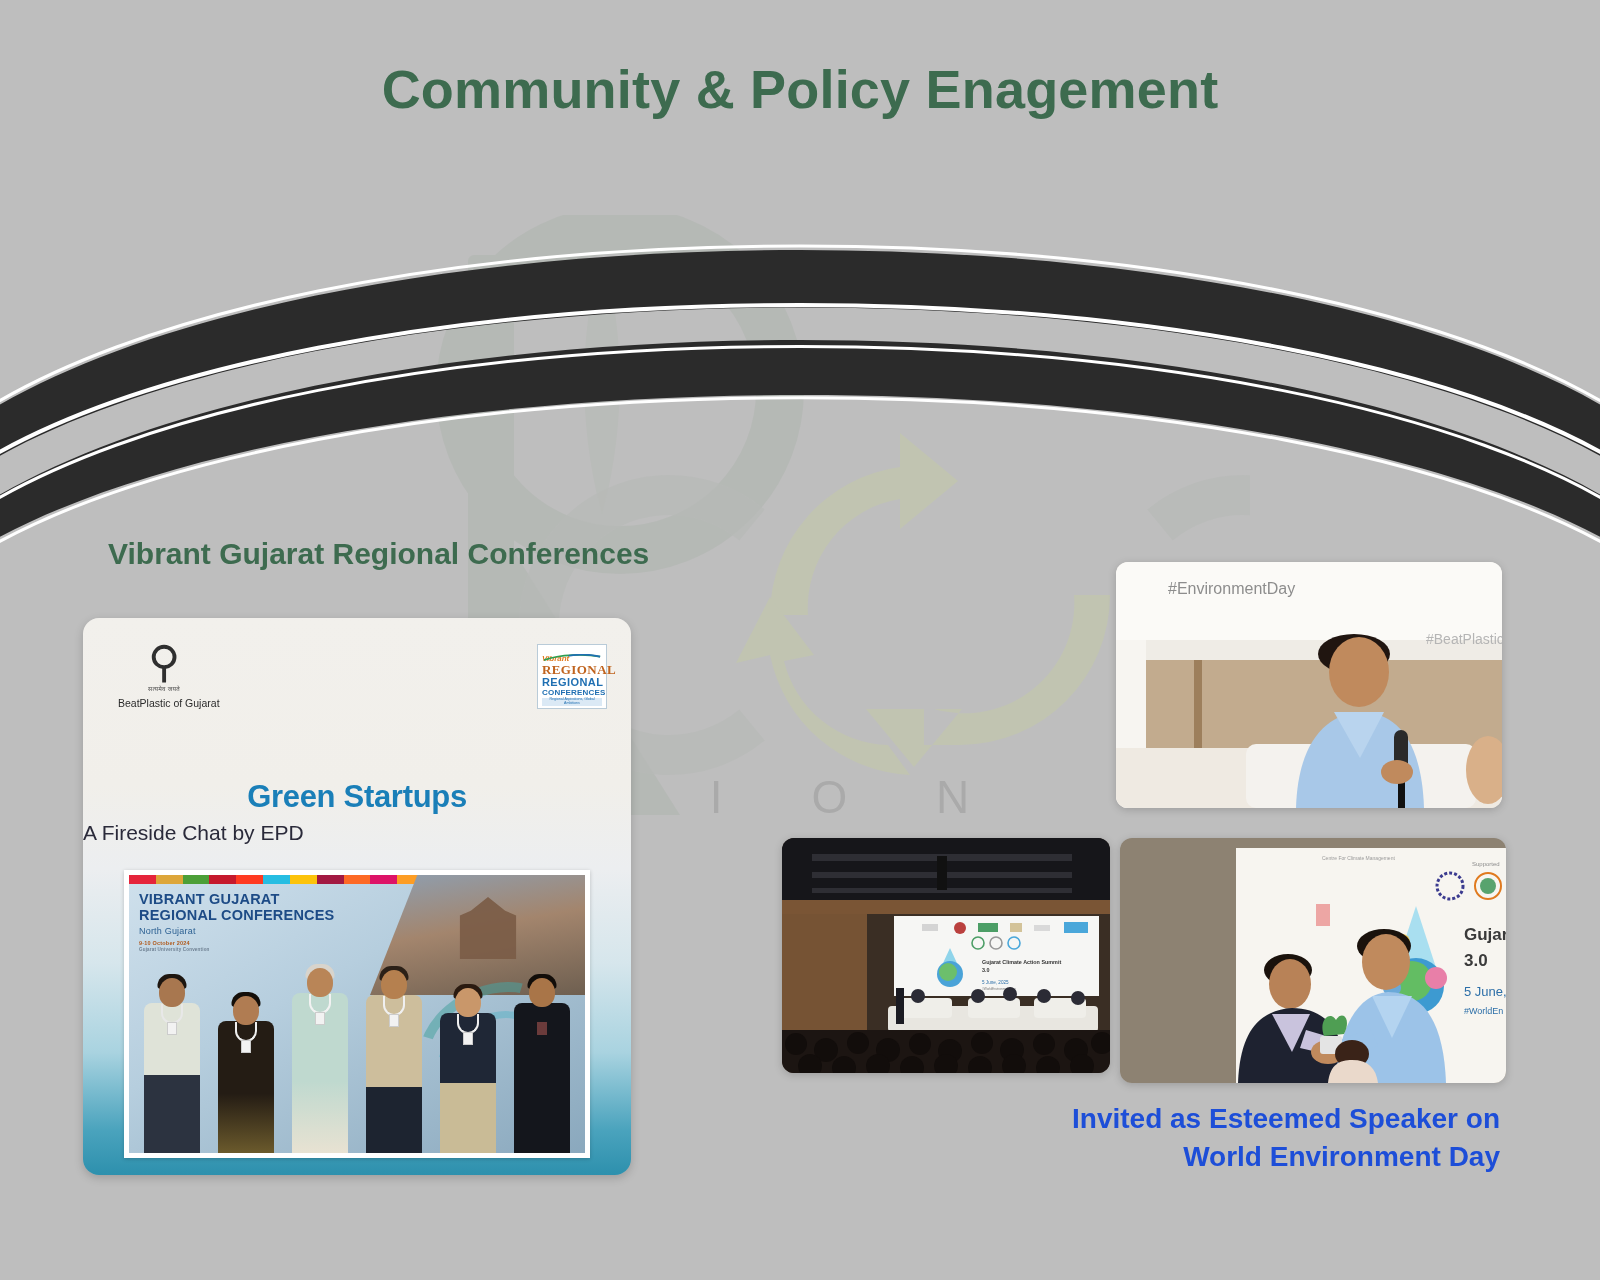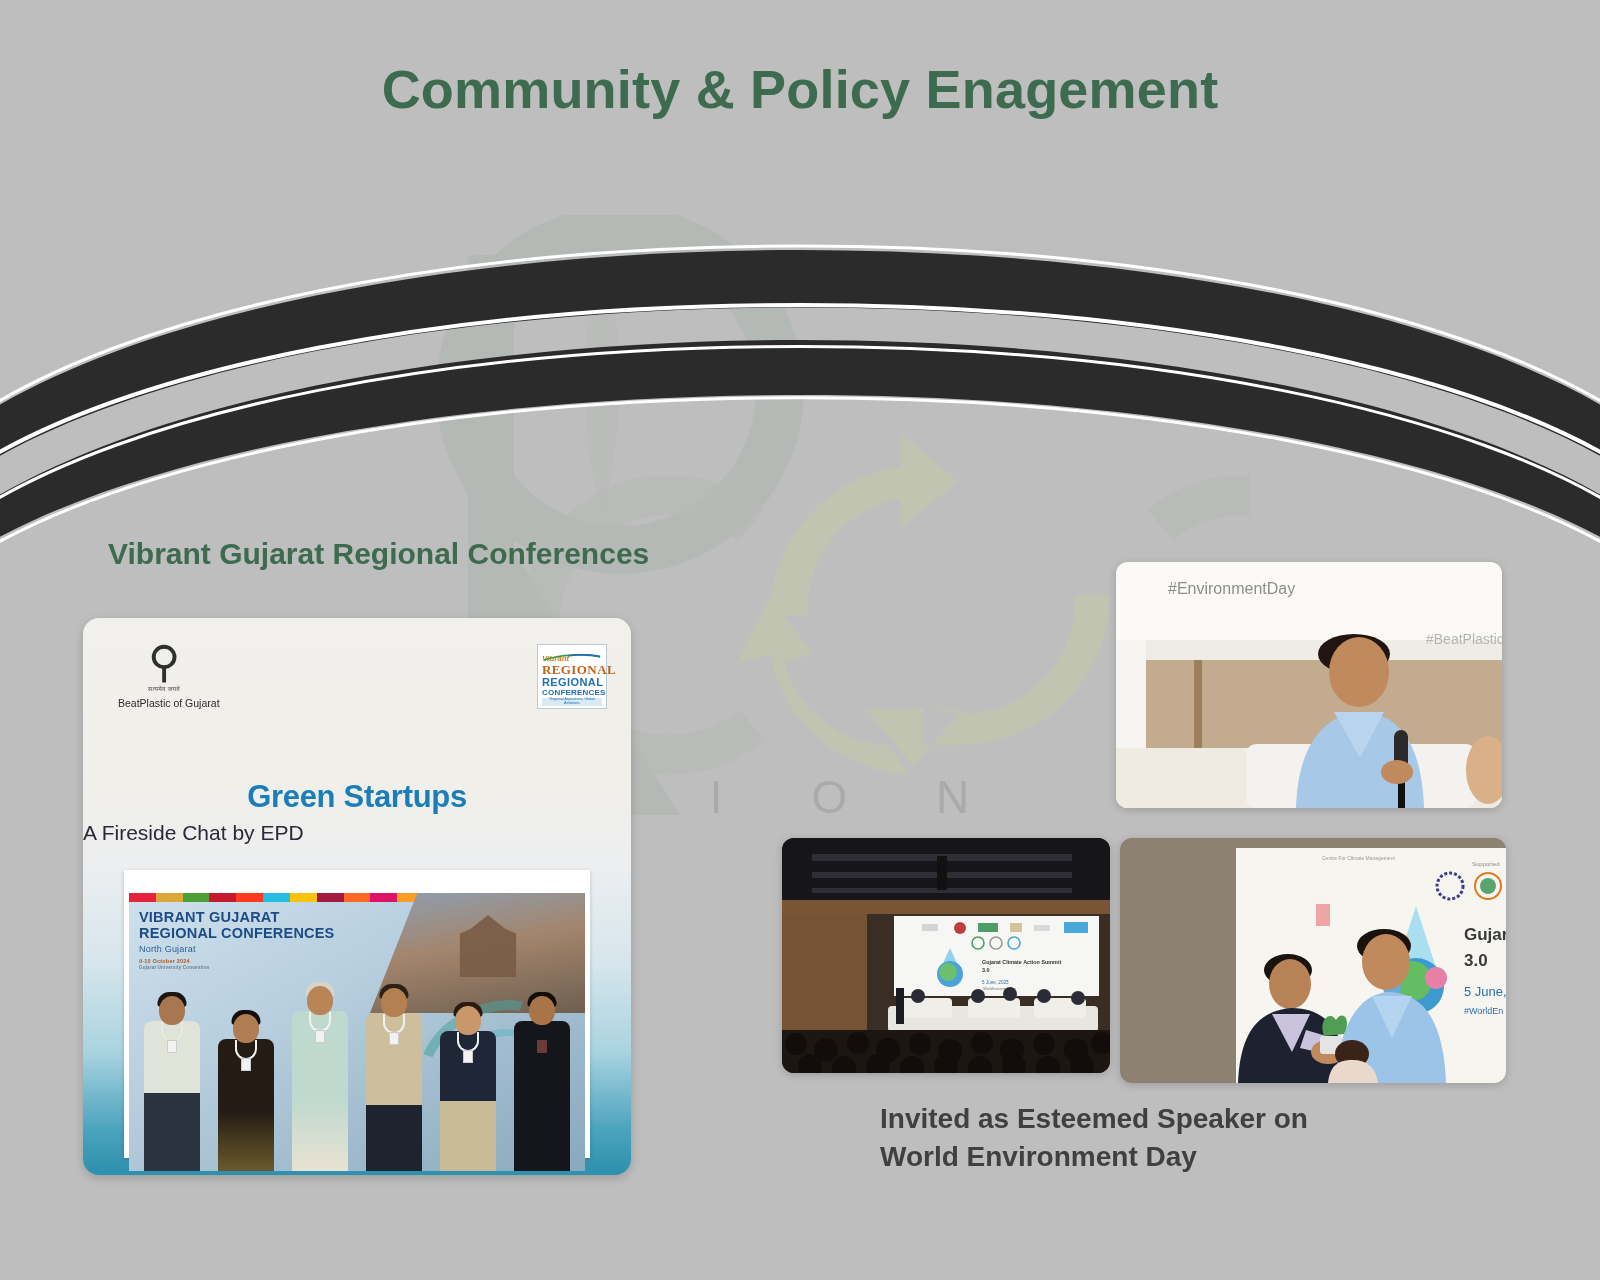--- a/index.html
+++ b/index.html
@@ -112,21 +112,20 @@
 
   .slide-photo {
     position: absolute; left: 41px; top: 252px;
     width: 466px; height: 288px;
     background: #fff; padding: 5px;
     box-shadow: 0 1px 4px rgba(0,0,0,.2);
   }
   .photo-inner {
     width: 100%; height: 100%; position: relative; overflow: hidden;
     background: linear-gradient(150deg,#cfe0ec 0%, #b6cede 40%, #8aa8bd 100%);
-    margin-top: 18px;
   }
   .sdg-strip { position:absolute; top:0; left:0; right:0; height:9px; display:flex; }
   .sdg-strip i { flex:1; }
   .backdrop-head {
     position: absolute; left: 10px; top: 16px;
     color: #1d4b86; font-weight: bold; font-size: 14.5px; line-height: 1.12;
     letter-spacing: .2px;
   }
   .backdrop-sub { font-size: 9px; color:#2d6193; font-weight:normal; margin-top:3px;}
   .backdrop-sub2 { font-size: 5.5px; color:#b05a1d; font-weight:bold; margin-top:3px;}
@@ -163,22 +162,22 @@
   .p-lanyard { position:absolute; left:50%; transform:translateX(-50%); top: 26px; width: 22px; height: 20px; border: 2px solid #f0f0f0; border-top:none; border-radius: 0 0 11px 11px; z-index:2;}
 
   
   .photo-card { position: absolute; border-radius: 12px; overflow: hidden; z-index: 6; box-shadow: 0 2px 8px rgba(0,0,0,.18); }
   #photo-speaker { left: 1116px; top: 562px; width: 386px; height: 246px; }
   #photo-audience { left: 782px; top: 838px; width: 328px; height: 235px; }
   #photo-award   { left: 1120px; top: 838px; width: 386px; height: 245px; }
 
   .caption-right {
     position: absolute; left: 880px; top: 1100px; width: 620px;
-    text-align: left; font-size: 28px; font-weight: bold;
-    color: #404040; line-height: 1.35; z-index: 6;
+    text-align: right; font-size: 28px; font-weight: bold;
+    color: #1d4ed8; line-height: 1.35; z-index: 6;
   }
 </style>
 </head>
 <body>
 
 <div class="watermark">
   <svg viewBox="0 0 900 700" width="900" height="700">
 
     <g fill="#9aa89a" opacity="0.75">
       <rect x="118" y="40" width="46" height="560" rx="6"></rect>

